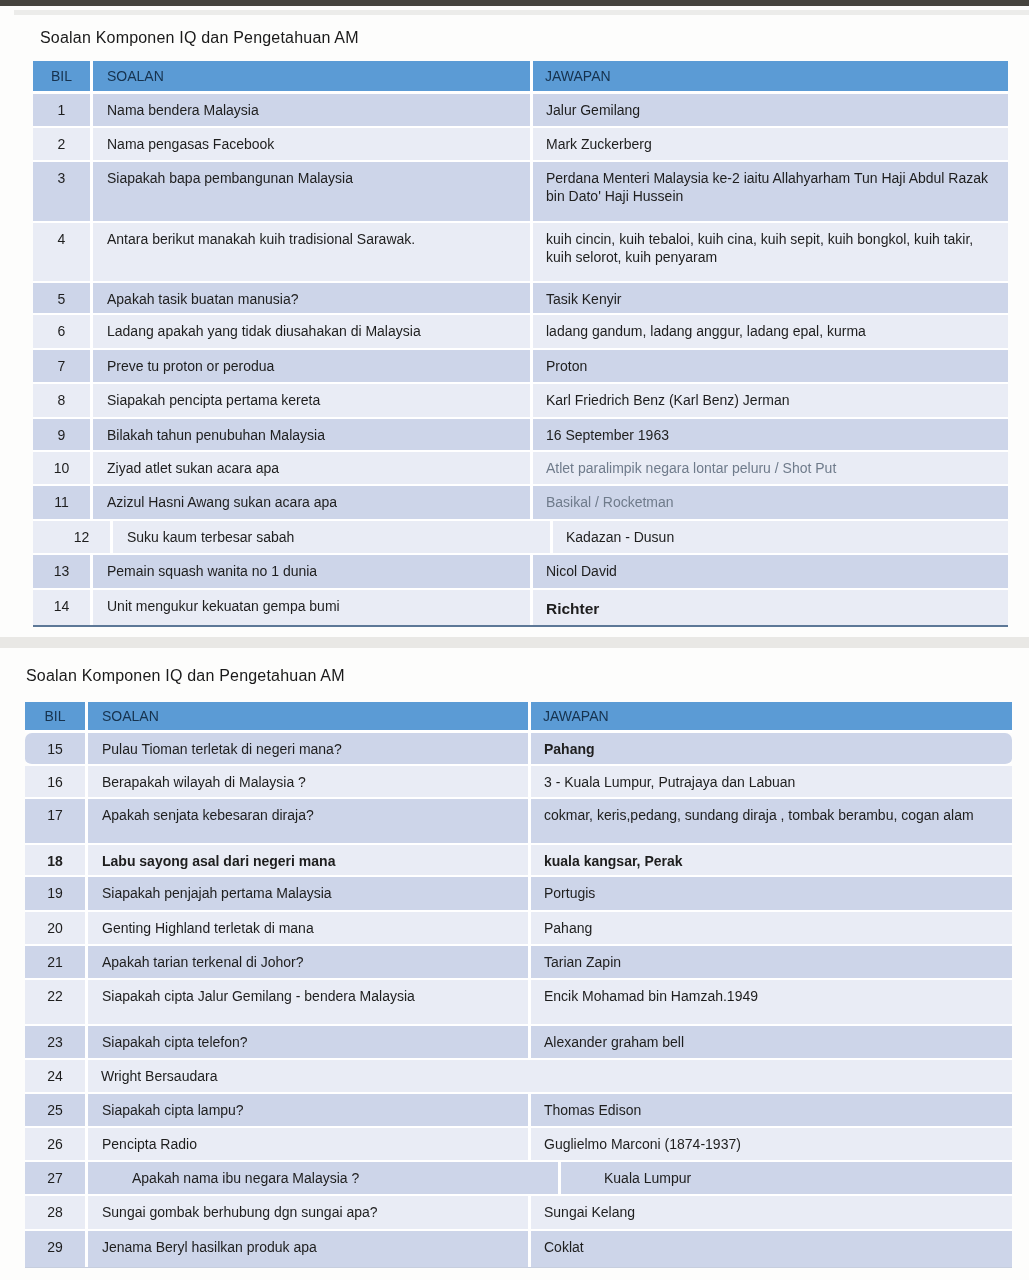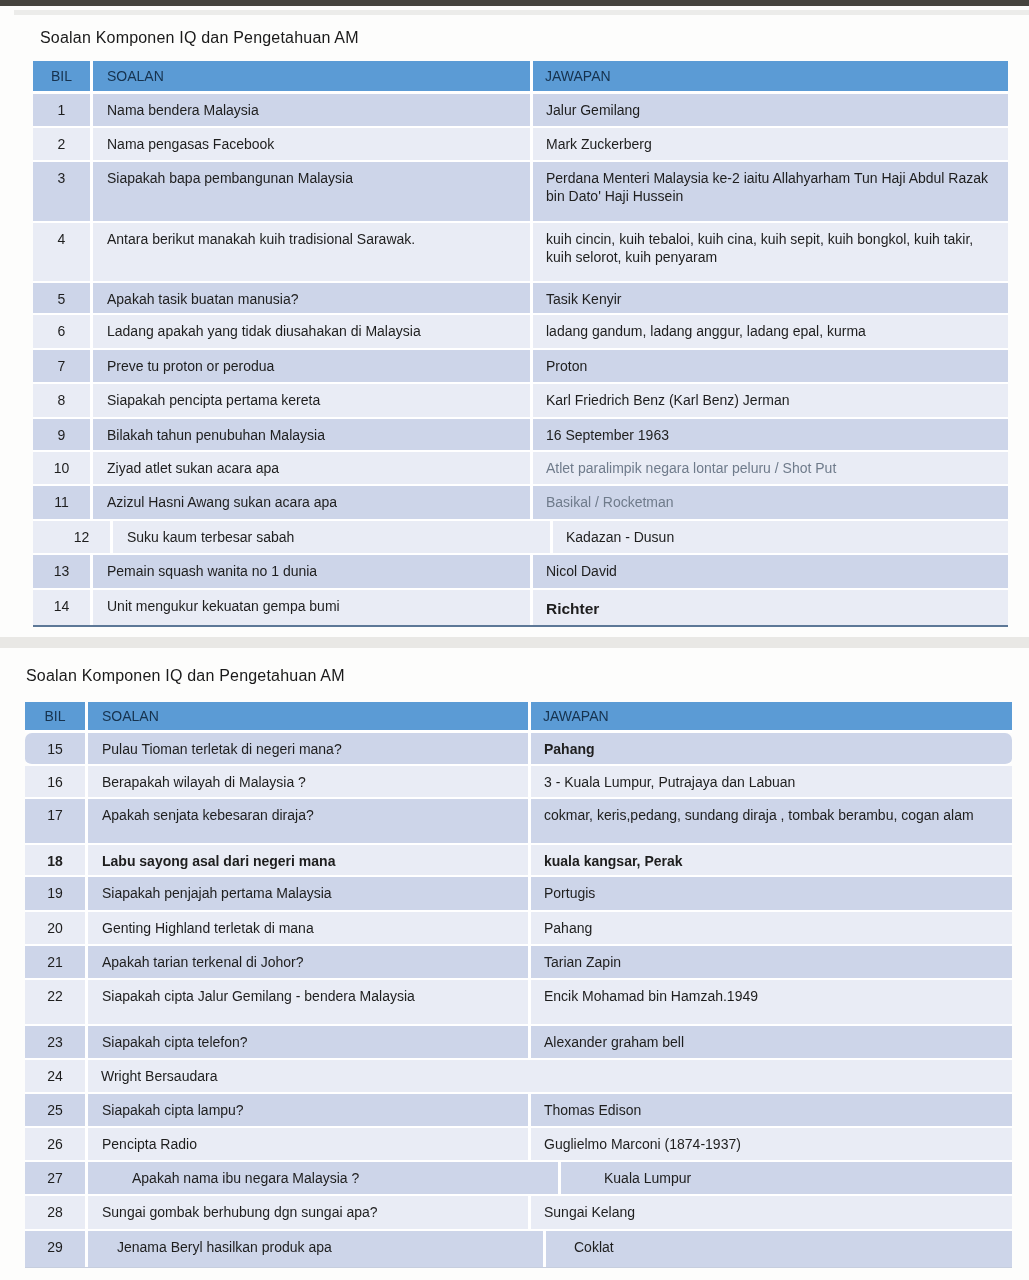--- a/index.html
+++ b/index.html
@@ -215,20 +215,20 @@
         <div class="row band-a" style="min-height: 34px; gap: 30px;">
     <div class="cell bil">27</div>
     <div class="cell q">Apakah nama ibu negara Malaysia ?</div>
     <div class="cell a">Kuala Lumpur</div>
   </div>
         <div class="row band-b" style="min-height: 35px;">
     <div class="cell bil">28</div>
     <div class="cell q">Sungai gombak berhubung dgn sungai apa?</div>
     <div class="cell a">Sungai Kelang</div>
   </div>
-        <div class="row band-a" style="min-height: 36px; gap: 15px;">
+        <div class="row band-a" style="min-height: 36px;">
     <div class="cell bil">29</div>
     <div class="cell q">Jenama Beryl hasilkan produk apa</div>
     <div class="cell a">Coklat</div>
   </div>
       </div>
   </div>
 </div>
 
 </body></html>

